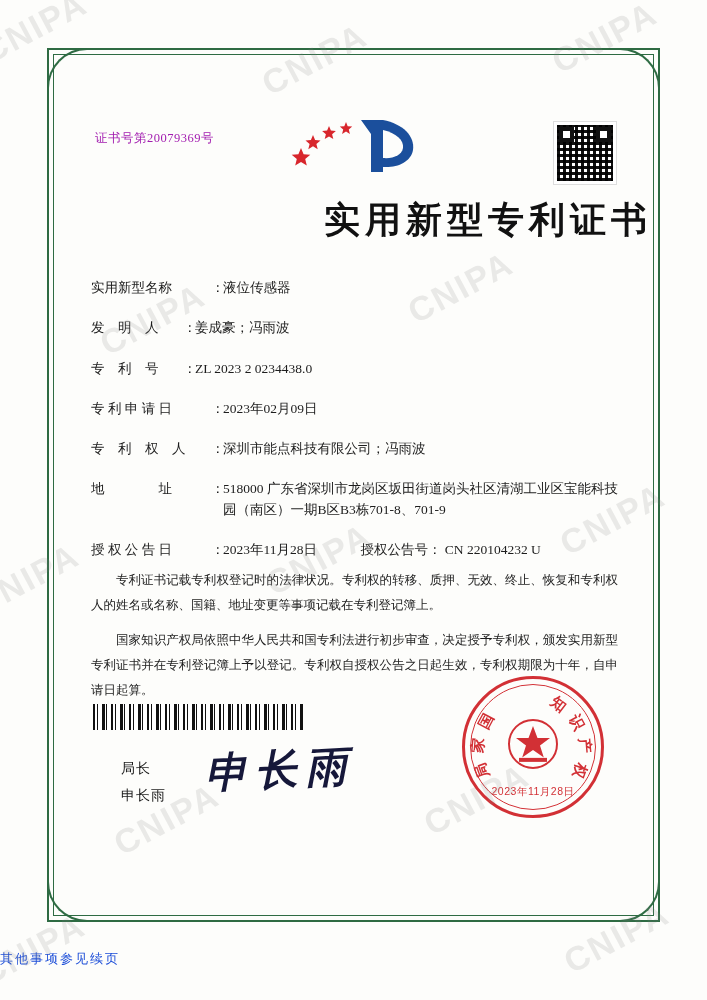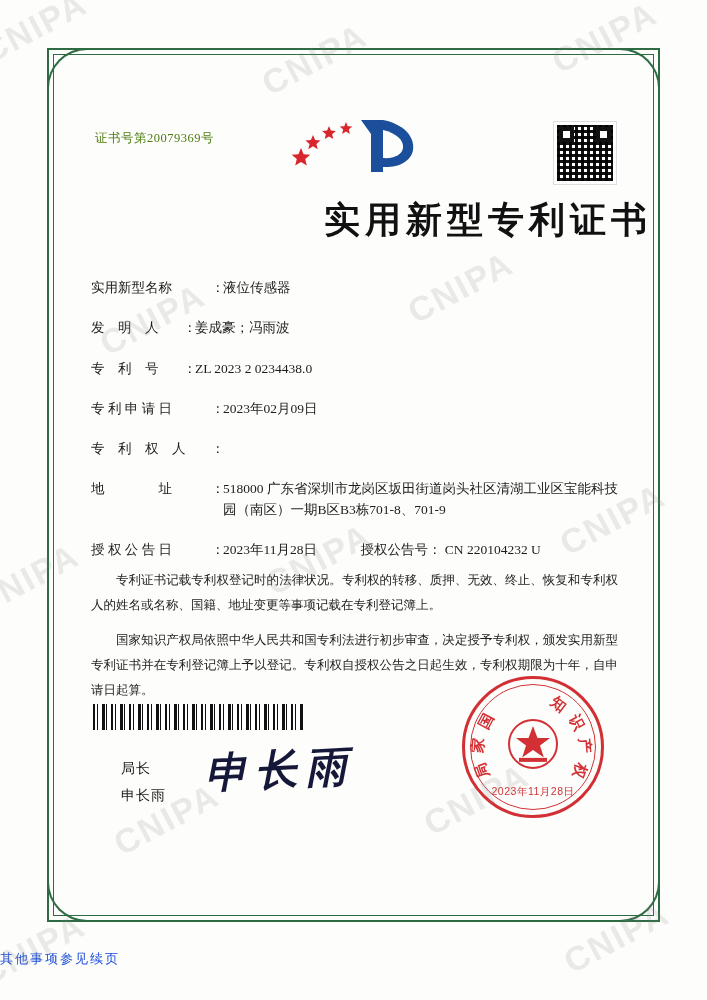--- a/index.html
+++ b/index.html
@@ -89,21 +89,21 @@
     width: 597px;
     height: 866px;
   }
 
   
   .cert-no {
     position: absolute;
     left: 40px;
     top: 74px;
     font-size: 12.5px;
-    color: #4d7c0f;
+    color: #a21caf;
     letter-spacing: 0.5px;
   }
   .qr {
     position: absolute;
     right: 36px;
     top: 66px;
     width: 56px;
     height: 56px;
     background:
       repeating-linear-gradient(90deg, #111 0 3px, #fff 3px 6px),
@@ -344,20 +344,21 @@
 
       <div class="row">
         <span class="label wide">专 利 申 请 日</span>
         <span class="sep">：</span>
         <span class="value">2023年02月09日</span>
       </div>
 
       <div class="row">
         <span class="label wide">专　利　权　人</span>
         <span class="sep">：</span>
+        <span class="value">深圳市能点科技有限公司；冯雨波</span>
       </div>
 
       <div class="row">
         <span class="label wide">地　　　　址</span>
         <span class="sep">：</span>
         <span class="value">518000 广东省深圳市龙岗区坂田街道岗头社区清湖工业区宝能科技园（南区）一期B区B3栋701-8、701-9</span>
       </div>
 
       <div class="row">
         <span class="label wide">授 权 公 告 日</span>

